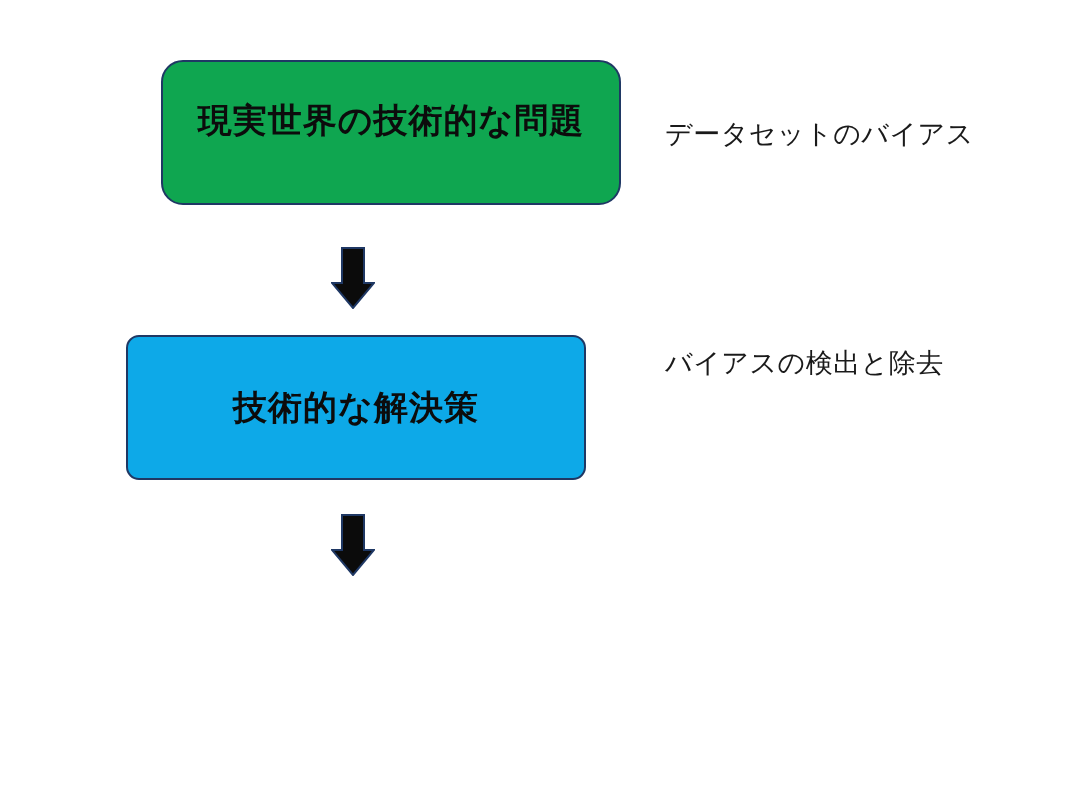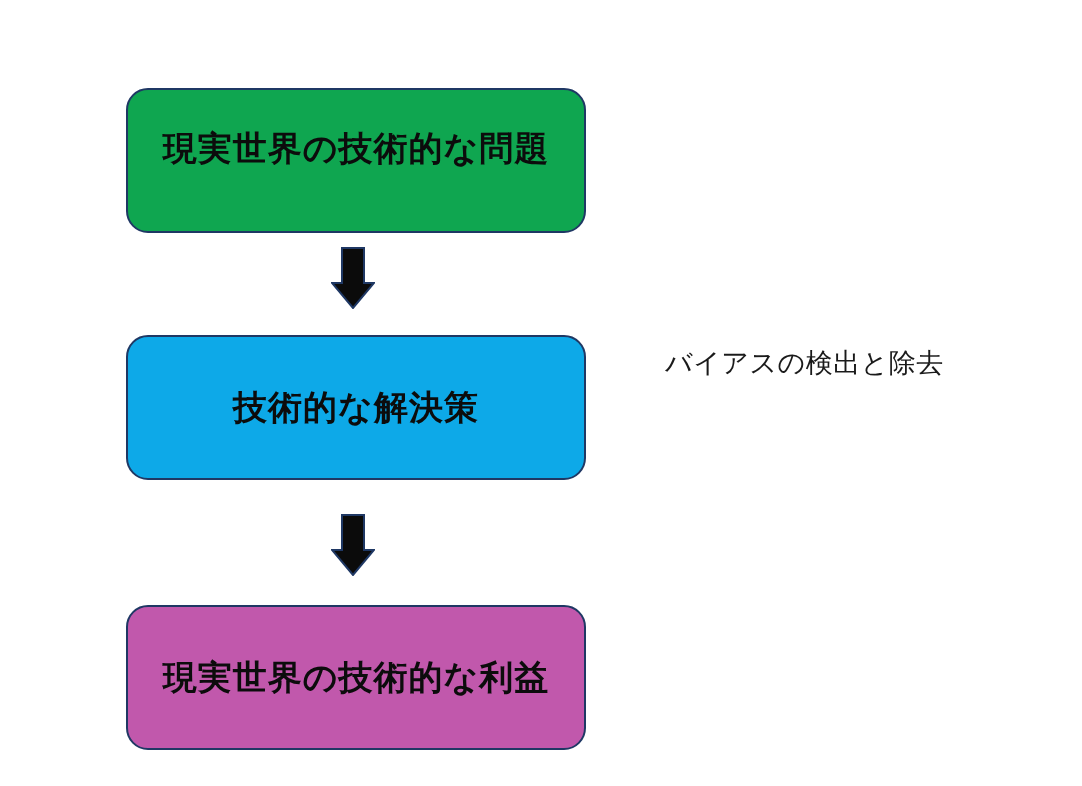--- a/index.html
+++ b/index.html
@@ -20,21 +20,21 @@
     left: 126px;
     width: 460px;
     height: 145px;
     box-sizing: border-box;
     border: 2px solid #1f3864;
     border-radius: 22px;
     display: flex;
     align-items: center;
     justify-content: center;
   }
-  .box-1 { top: 88px; }
+  .box-1 { top: 60px; margin-left: 35px; }
   .box-2 { top: 335px; }
   .box-3 { top: 605px; }
   .box-label {
     font-size: 34px;
     font-weight: bold;
     color: #0c0c0c;
     letter-spacing: 1px;
     white-space: nowrap;
   }
   .box-1 .box-label { transform: translateY(-12px); }
@@ -65,31 +65,31 @@
 <div class="canvas">
 
   <div class="flow-box box-1" style="background-color: rgb(15, 166, 80); border-color: rgb(31, 56, 100);">
     <span class="box-label">現実世界の技術的な問題</span>
   </div>
 
   <svg class="arrow arrow-1" viewBox="0 0 44 62">
     <polygon points="11,1 33,1 33,36 43,36 22,61 1,36 11,36" stroke-width="2" stroke-linejoin="miter" fill="#0b0b0b" stroke="#1f3864"></polygon>
   </svg>
 
-  <div class="flow-box box-2" style="background-color: rgb(13, 169, 232); border-color: rgb(31, 56, 100);">
+  <div class="flow-box box-2" style="background-color: rgb(13, 169, 232); border-color: rgb(31, 56, 100); border-radius: 13px;">
     <span class="box-label">技術的な解決策</span>
   </div>
 
   <svg class="arrow arrow-2" viewBox="0 0 44 62">
     <polygon points="11,1 33,1 33,36 43,36 22,61 1,36 11,36" stroke-width="2" stroke-linejoin="miter" fill="#0b0b0b" stroke="#1f3864"></polygon>
   </svg>
 
-  <div class="flow-box box-3" style="background-color: rgb(193, 88, 172); border-color: rgb(31, 56, 100);">
-    <span class="box-label">現実世界の技術的な利益</span>
+
+  <div class="annotation a1">
+    <div class="annotation-line">データセットのバイアス</div>
   </div>
-
 
   <div class="annotation a2">
     <div class="annotation-line">バイアスの検出と除去</div>
   </div>
 
 
 </div>
 
 </body></html>

